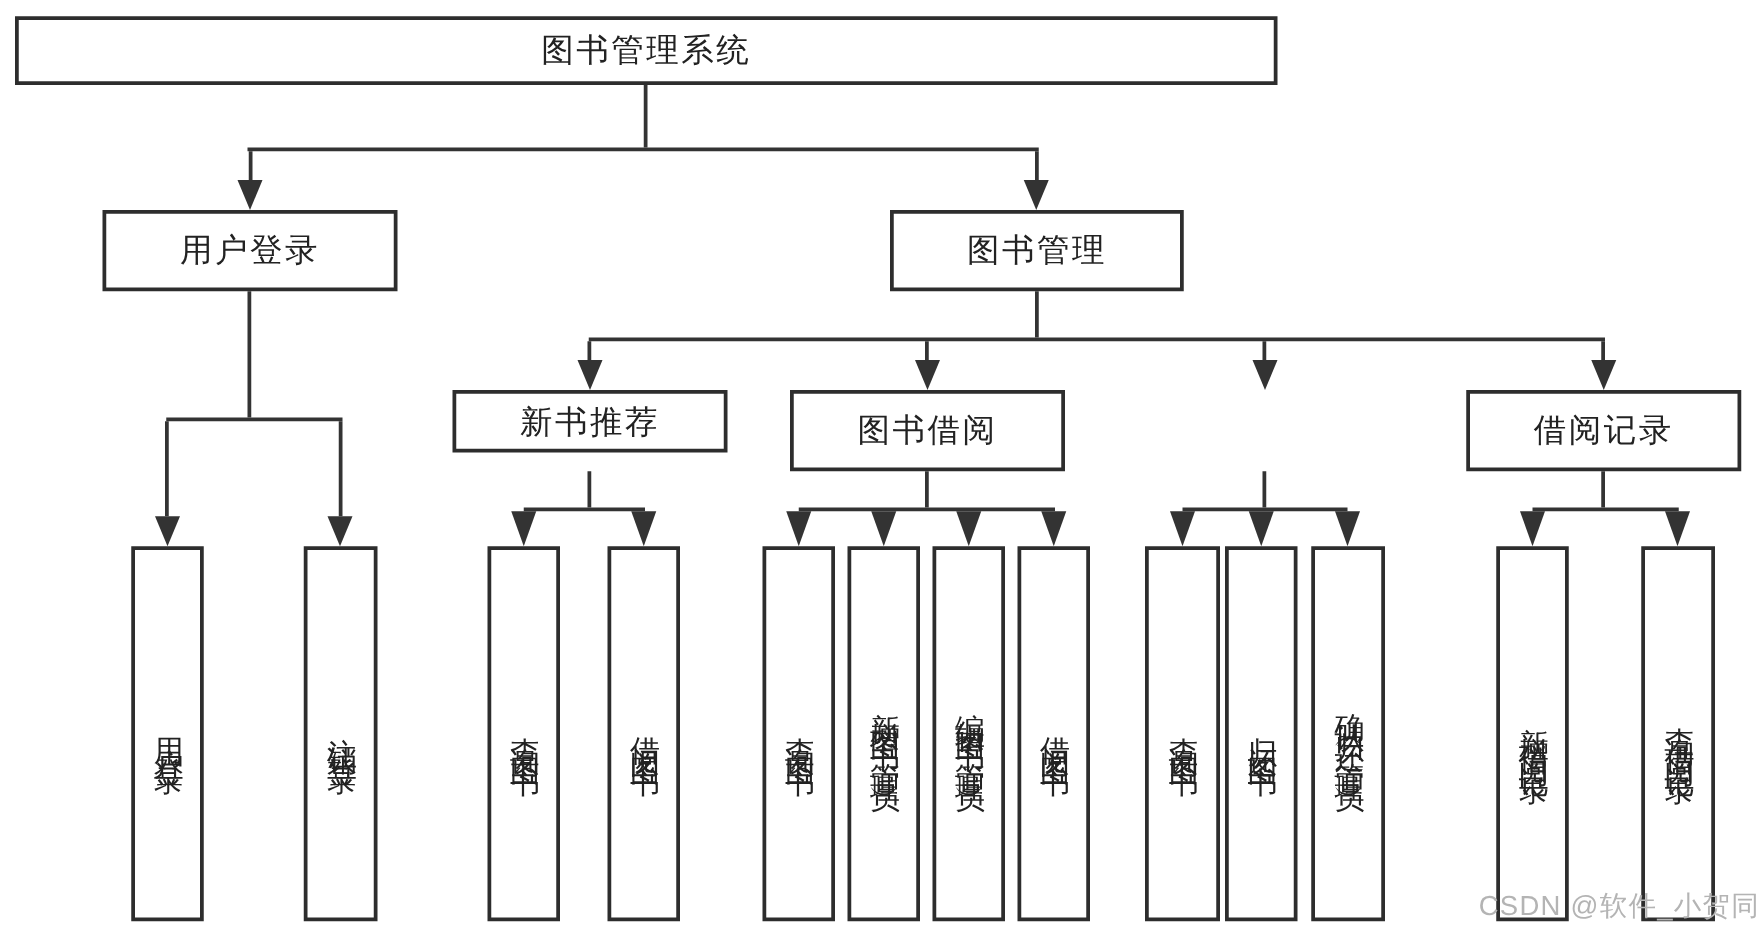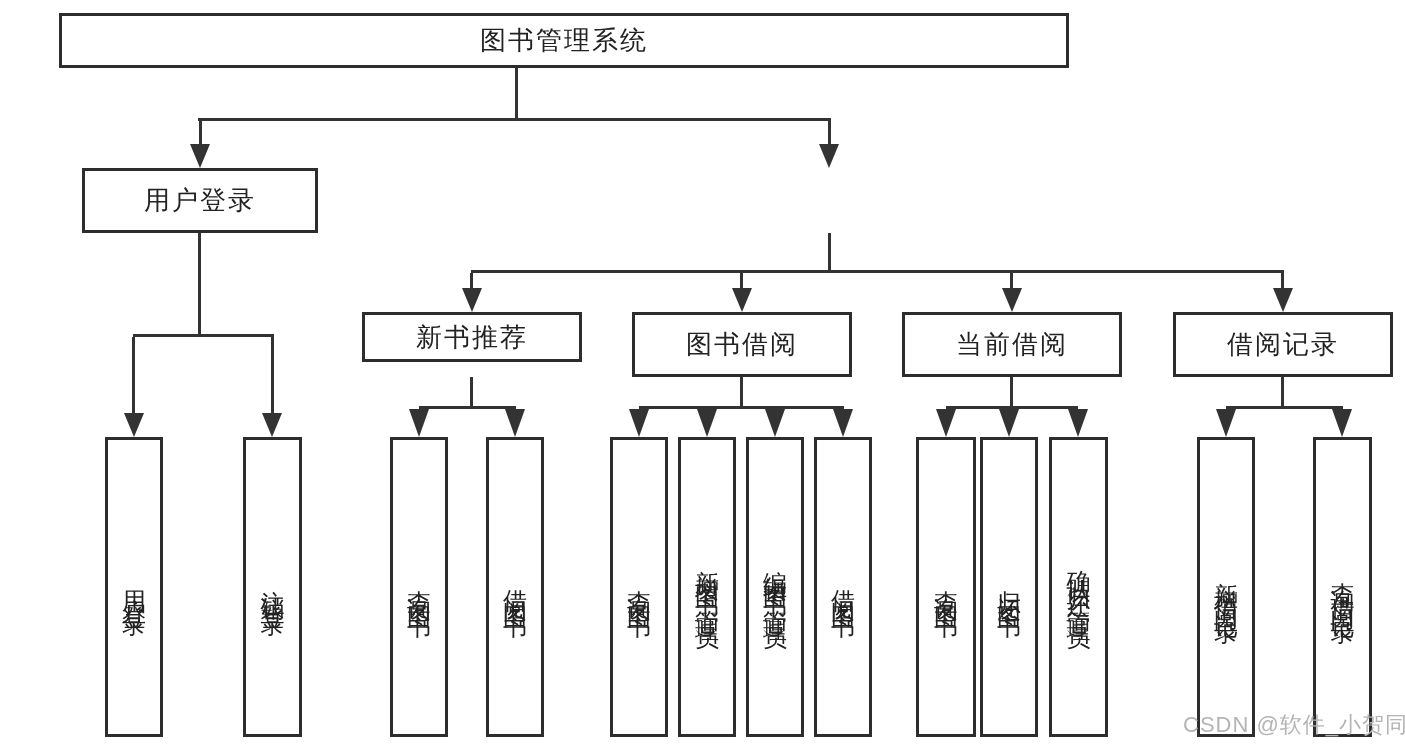--- a/index.html
+++ b/index.html
@@ -60,30 +60,31 @@
     letter-spacing:1px;
     z-index:5;
     white-space:nowrap;
   }
 </style>
 </head>
 <body>
 
 <div id="canvas">
 
-  <div class="box" style="left:12px; top:13px; width:1010px; height:55px;margin-left:47px;">图书管理系统</div>
+  <div class="box" style="left:12px; top:13px; width:1010px; height:55px;">图书管理系统</div>
 
   <div class="vl" style="left:515px; top:68px; height:50px;"></div>
   <div class="hl" style="left:198px; top:118px; width:633px;"></div>
   <div class="vl" style="left:199px; top:121px; height:25px;"></div>
   <div class="arr" style="left:190px; top:144px;"></div>
   <div class="vl" style="left:828px; top:121px; height:25px;"></div>
   <div class="arr" style="left:819px; top:144px;"></div>
 
   <div class="box" style="left:82px; top:168px; width:236px; height:65px;">用户登录</div>
+  <div class="box" style="left:712px; top:168px; width:235px; height:65px;">图书管理</div>
 
   <div class="vl" style="left:198px; top:233px; height:101px;"></div>
   <div class="hl" style="left:133px; top:334px; width:141px;"></div>
   <div class="vl" style="left:132px; top:337px; height:76px;"></div>
   <div class="arr" style="left:124px; top:413px;"></div>
   <div class="vl" style="left:271px; top:337px; height:76px;"></div>
   <div class="arr" style="left:262px; top:413px;"></div>
 
   <div class="vl" style="left:828px; top:233px; height:37px;"></div>
   <div class="hl" style="left:471px; top:270px; width:813px;"></div>
@@ -91,21 +92,20 @@
   <div class="arr" style="left:462px; top:288px;"></div>
   <div class="vl" style="left:740px; top:273px; height:16px;"></div>
   <div class="arr" style="left:732px; top:288px;"></div>
   <div class="vl" style="left:1010px; top:273px; height:16px;"></div>
   <div class="arr" style="left:1002px; top:288px;"></div>
   <div class="vl" style="left:1281px; top:273px; height:16px;"></div>
   <div class="arr" style="left:1273px; top:288px;"></div>
 
   <div class="box" style="left:362px; top:312px; width:220px; height:50px;">新书推荐</div>
   <div class="box" style="left:632px; top:312px; width:220px; height:65px;">图书借阅</div>
-  <div class="box" style="left:902px; top:312px; width:220px; height:65px;">当前借阅</div>
   <div class="box" style="left:1173px; top:312px; width:220px; height:65px;">借阅记录</div>
 
   <div class="vl" style="left:470px; top:377px; height:29px;"></div>
   <div class="hl" style="left:419px; top:406px; width:97px;"></div>
   <div class="arr-tall" style="left:409px; top:409px;"></div>
   <div class="arr-tall" style="left:505px; top:409px;"></div>
 
   <div class="vl" style="left:740px; top:377px; height:29px;"></div>
   <div class="hl" style="left:639px; top:406px; width:205px;"></div>
   <div class="arr-tall" style="left:629px; top:409px;"></div>

